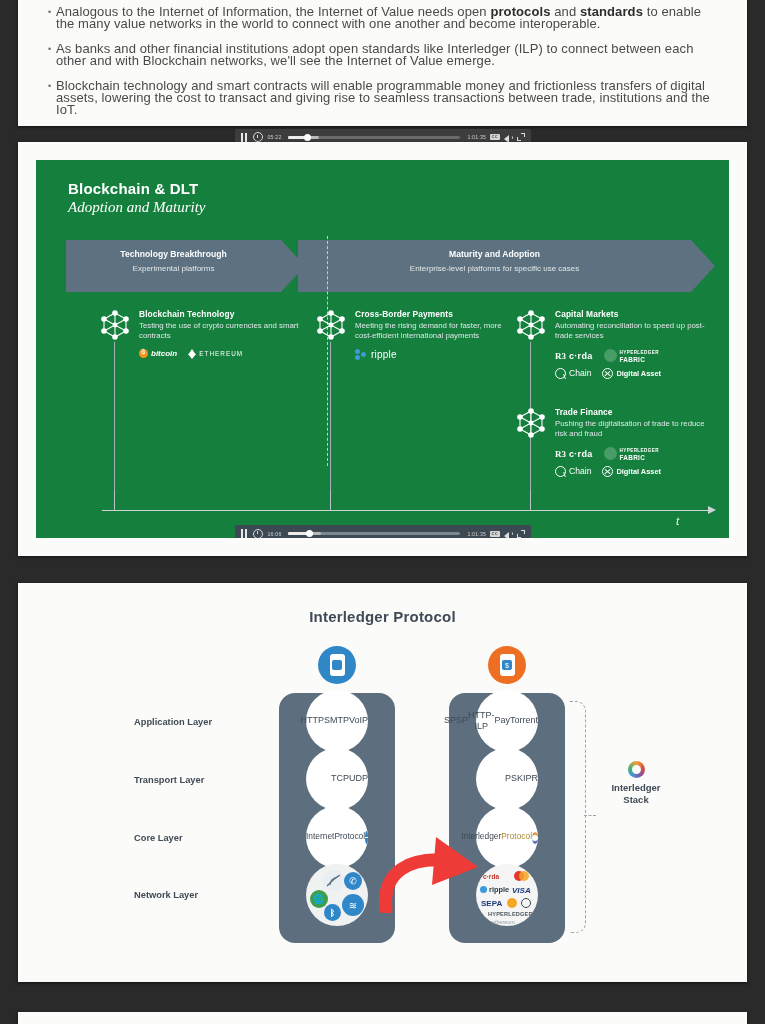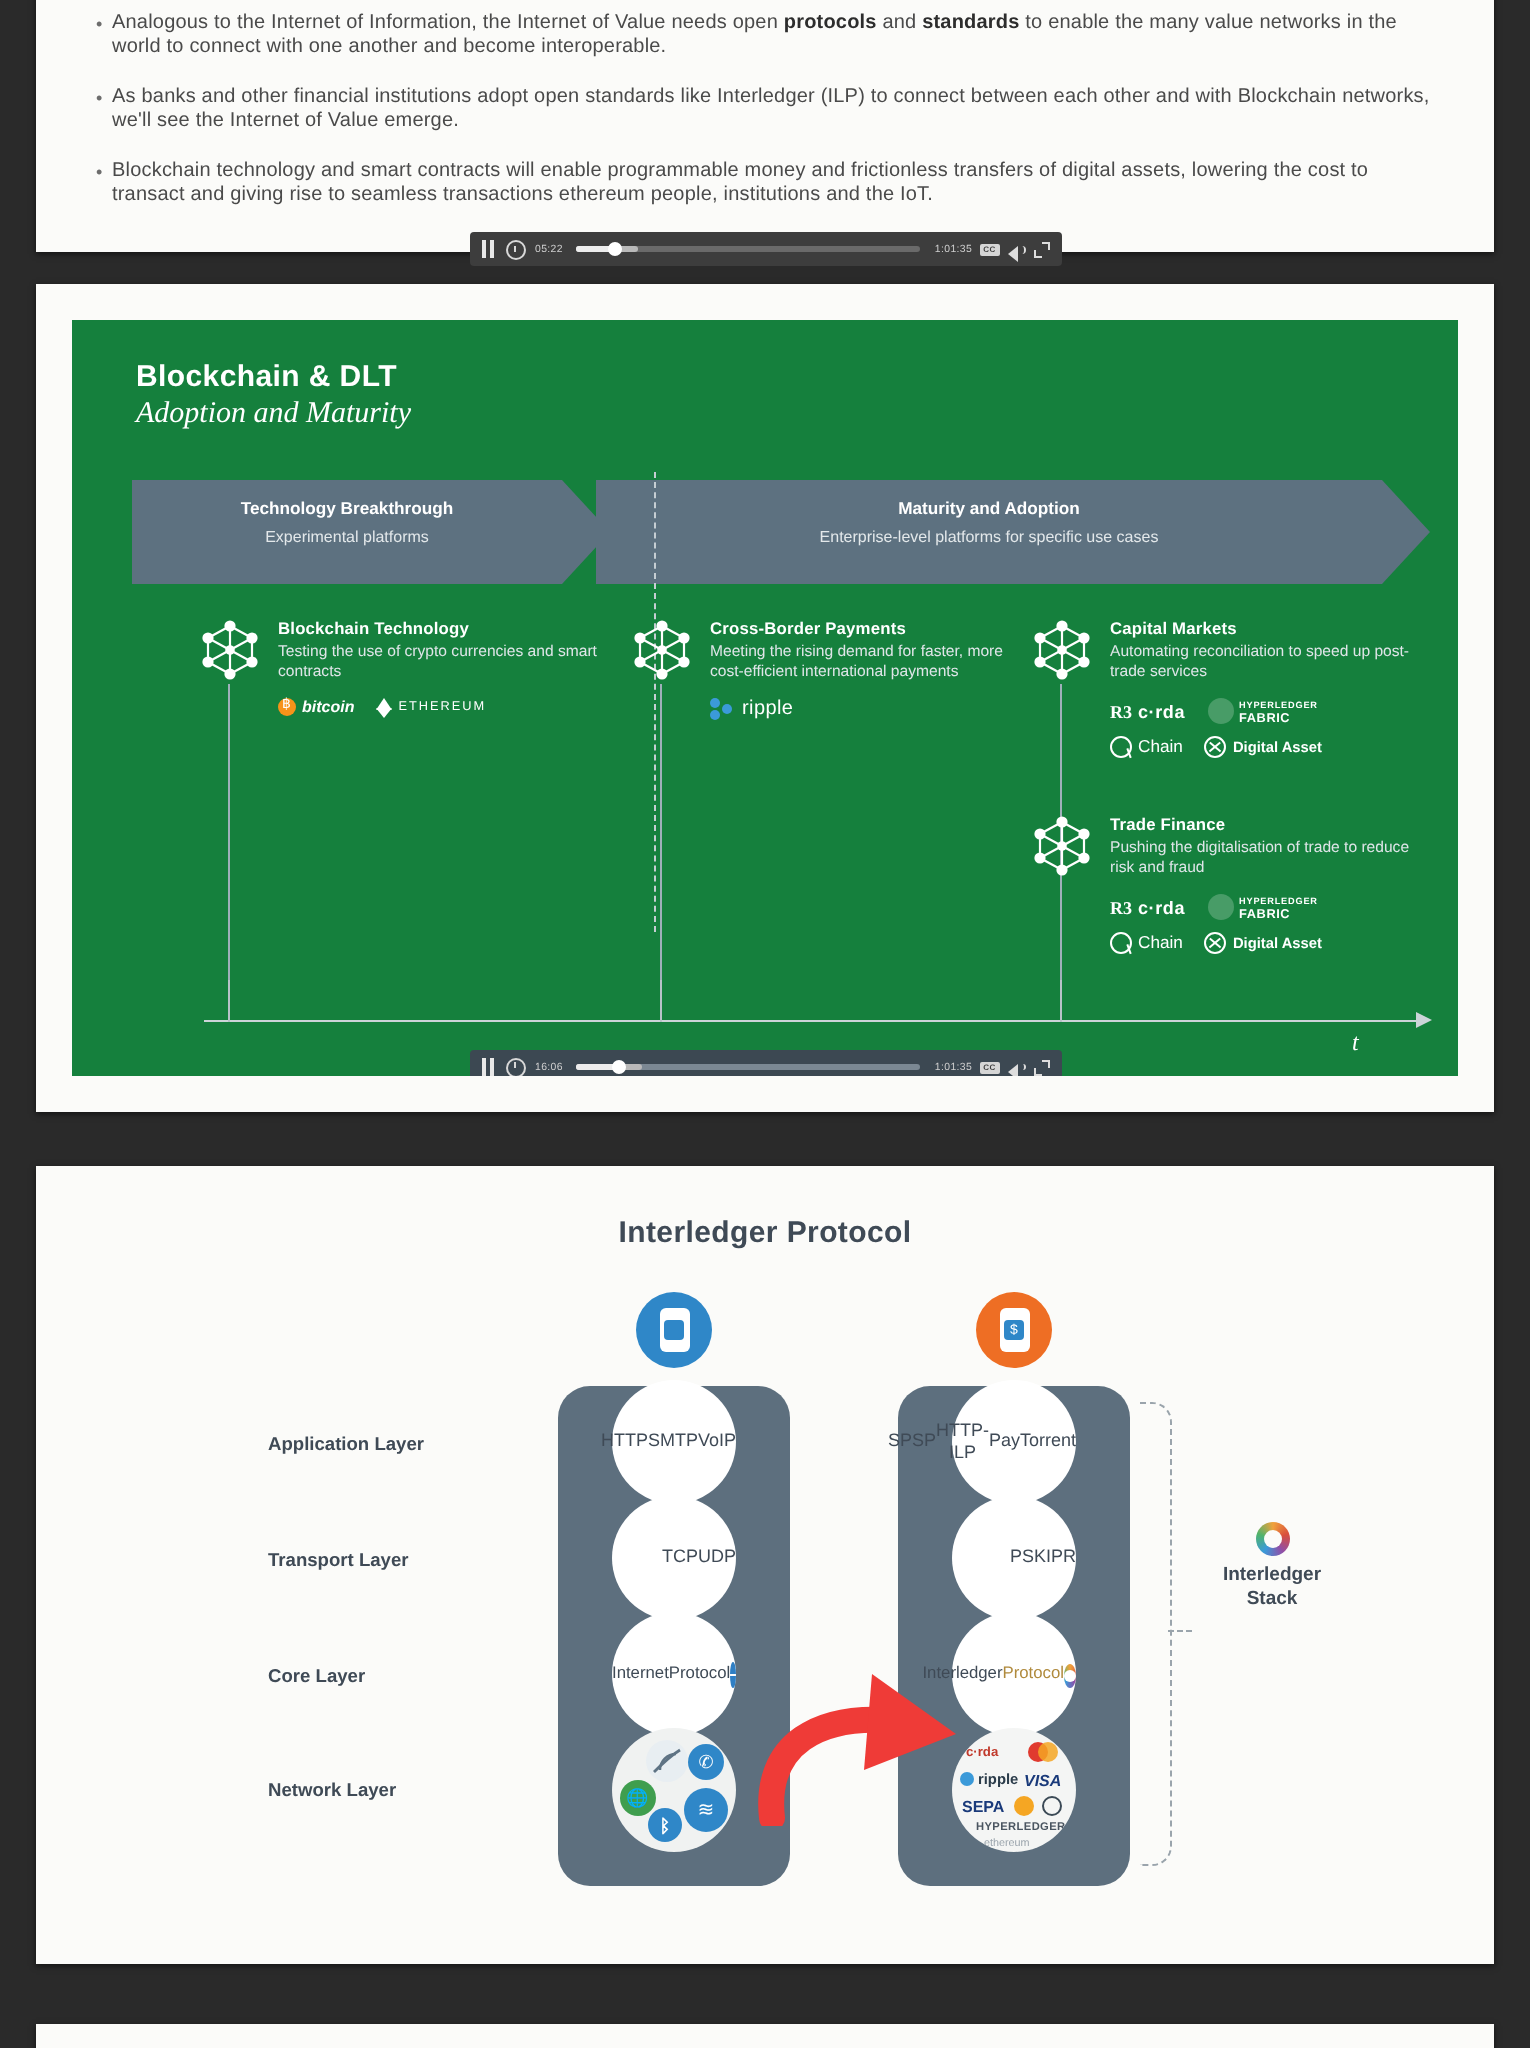--- a/index.html
+++ b/index.html
@@ -18,21 +18,21 @@
   }
 
   
   #panel-bullets { top: -8px; height: 134px; padding: 14px 28px 0 28px; }
   .bullet-row { display: flex; margin-bottom: 12px; }
   .bullet-dot {
     width: 10px; flex: 0 0 10px; color: #6d6d6d;
     font-size: 9px; line-height: 13px; text-align: left; padding-left: 2px;
   }
   .bullet-text {
-    flex: 1; font-size: 10px; line-height: 12.4px; color: #4a4a4a;
+    flex: 1; font-size: 13px; line-height: 12.4px; color: #4a4a4a;
     letter-spacing: .1px;
   }
   .bullet-text b { color: #2d2d2d; font-weight: bold; }
 
   
   .vbar {
     width: 296px; height: 17px; background: #3d3d3d; border-radius: 2px;
     display: flex; align-items: center; padding: 0 6px; gap: 5px;
   }
   .vbar.dark2 { background: #3c4852; }
@@ -231,21 +231,21 @@
       <div class="bullet-text"><span>Analogous to the Internet of Information, the Internet of Value needs open </span><b>protocols</b><span> and </span><b>standards</b><span> to enable the many value networks in the world to connect with one another and become interoperable.</span></div>
     </div>
 
     <div class="bullet-row">
       <div class="bullet-dot">•</div>
       <div class="bullet-text">As banks and other financial institutions adopt open standards like Interledger (ILP) to connect between each other and with Blockchain networks, we'll see the Internet of Value emerge.</div>
     </div>
 
     <div class="bullet-row">
       <div class="bullet-dot">•</div>
-      <div class="bullet-text">Blockchain technology and smart contracts will enable programmable money and frictionless transfers of digital assets, lowering the cost to transact and giving rise to seamless transactions ethereum people, institutions and the IoT.</div>
+      <div class="bullet-text">Blockchain technology and smart contracts will enable programmable money and frictionless transfers of digital assets, lowering the cost to transact and giving rise to seamless transactions between trade, institutions and the IoT.</div>
     </div>
 
     <div class="vbar-wrap" style="margin-top:4px;">
       <div class="vbar">
         <div class="v-ico">
             <div class="v-pause">
               <i></i>
               <i></i>
             </div>
           </div>

